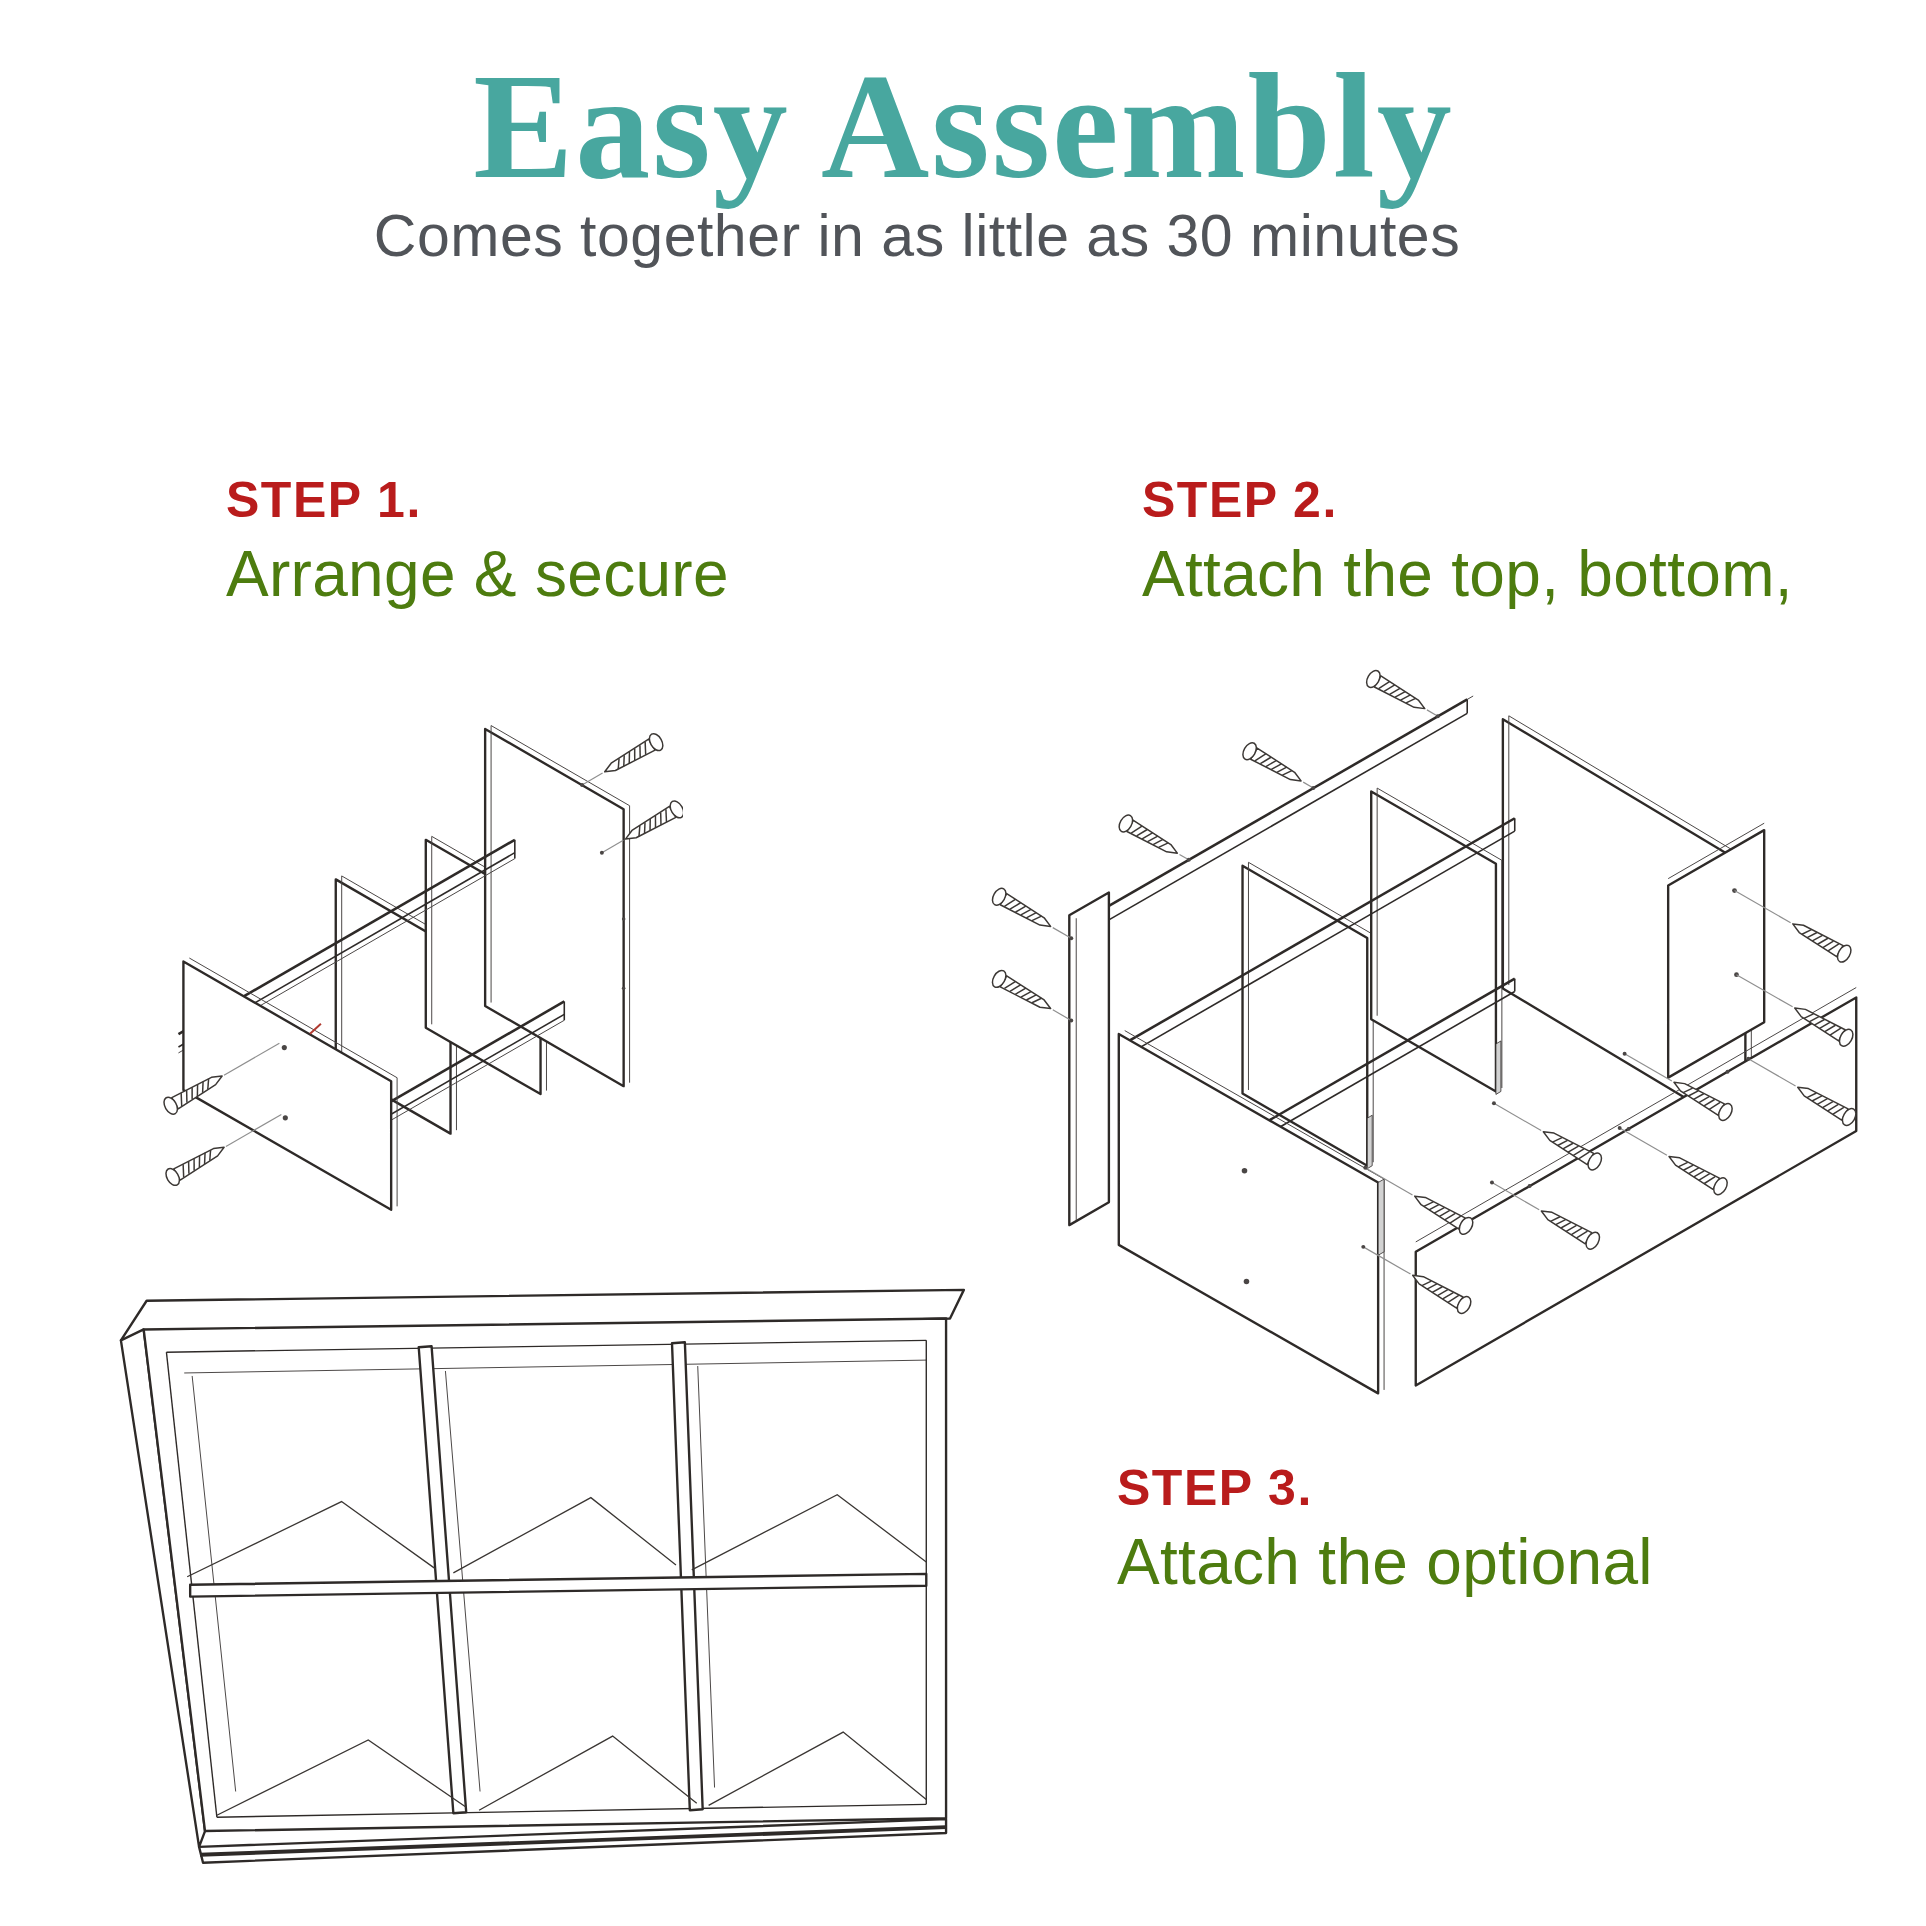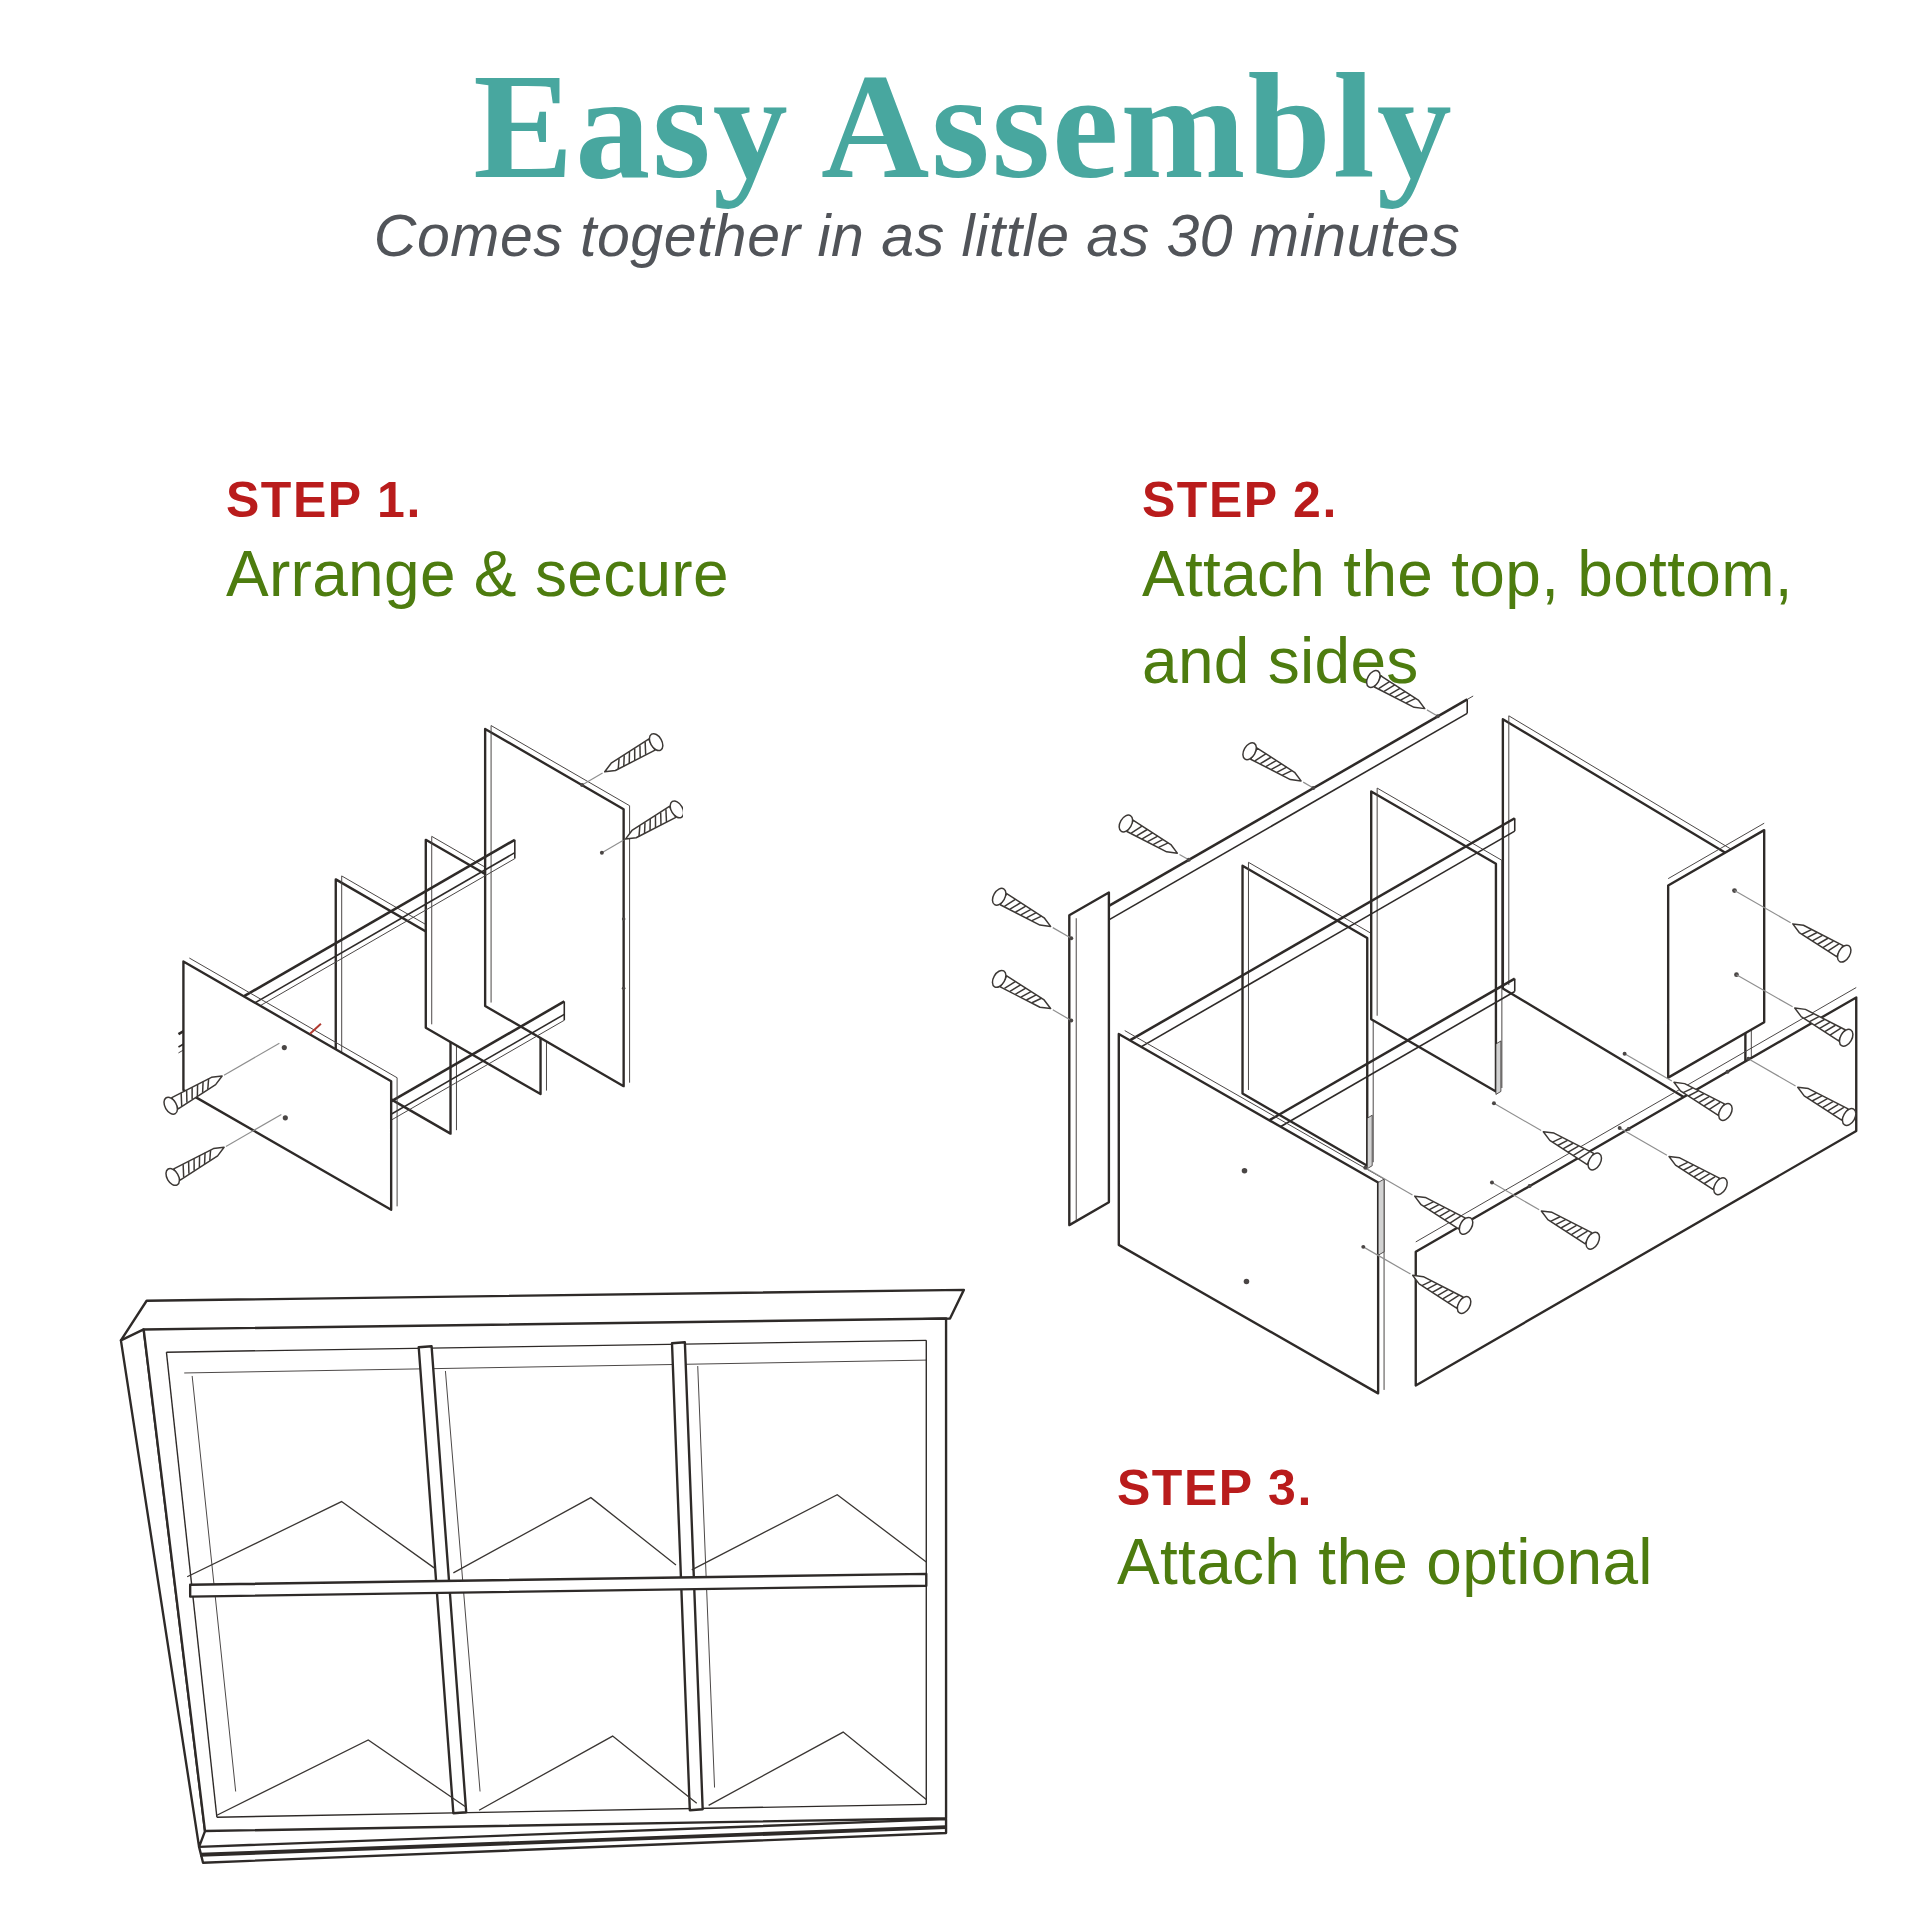--- a/index.html
+++ b/index.html
@@ -3,21 +3,21 @@
 <meta charset="utf-8">
 <style>
   html,body{margin:0;padding:0;}
   body{width:1927px;height:1927px;background:#ffffff;position:relative;
        font-family:"Liberation Sans",sans-serif;overflow:hidden;}
   .abs{position:absolute;}
   .title{left:0;top:40px;width:1927px;text-align:center;
          font-family:"Liberation Serif",serif;font-weight:bold;
          font-size:150px;letter-spacing:2px;color:#48a79f;}
   .subtitle{left:0;top:194px;width:1834px;text-align:center;
-            font-size:59px;line-height:1.43;color:#515459;letter-spacing:0.5px;font-style:italic;}
+            font-size:59px;line-height:1.43;color:#515459;letter-spacing:0.5px;}
   .step-block{width:673px;}
   .step-label{font-size:50px;font-weight:bold;letter-spacing:1.5px;color:#b91c1c;}
   .step-text{margin-top:2px;font-size:64px;line-height:1.36;color:#4d7c0f;letter-spacing:0.3px;}
   #step1-block{left:226px;top:471px;}
   #step2-block{left:1142px;top:471px;}
   #step3-block{left:1117px;top:1459px;}
   #step1-art{left:129px;top:721px;}
   #step2-art{left:975px;top:648px;}
   #step3-art{left:87px;top:1277px;}
   svg .panel{fill:#ffffff;stroke:#2e2a28;stroke-width:2.4;stroke-linejoin:round;}
@@ -43,21 +43,20 @@
   <div class="step-label">STEP 1.</div>
   <div class="step-text">
     <div>Arrange &amp; secure</div>
   </div>
 </div>
 
 <div class="abs step-block" id="step2-block">
   <div class="step-label">STEP 2.</div>
   <div class="step-text">
     <div>Attach the top, bottom,</div>
-    <div>and sides</div>
   </div>
 </div>
 
 <div class="abs step-block" id="step3-block">
   <div class="step-label">STEP 3.</div>
   <div class="step-text">
     <div>Attach the optional</div>
   </div>
 </div>
 

